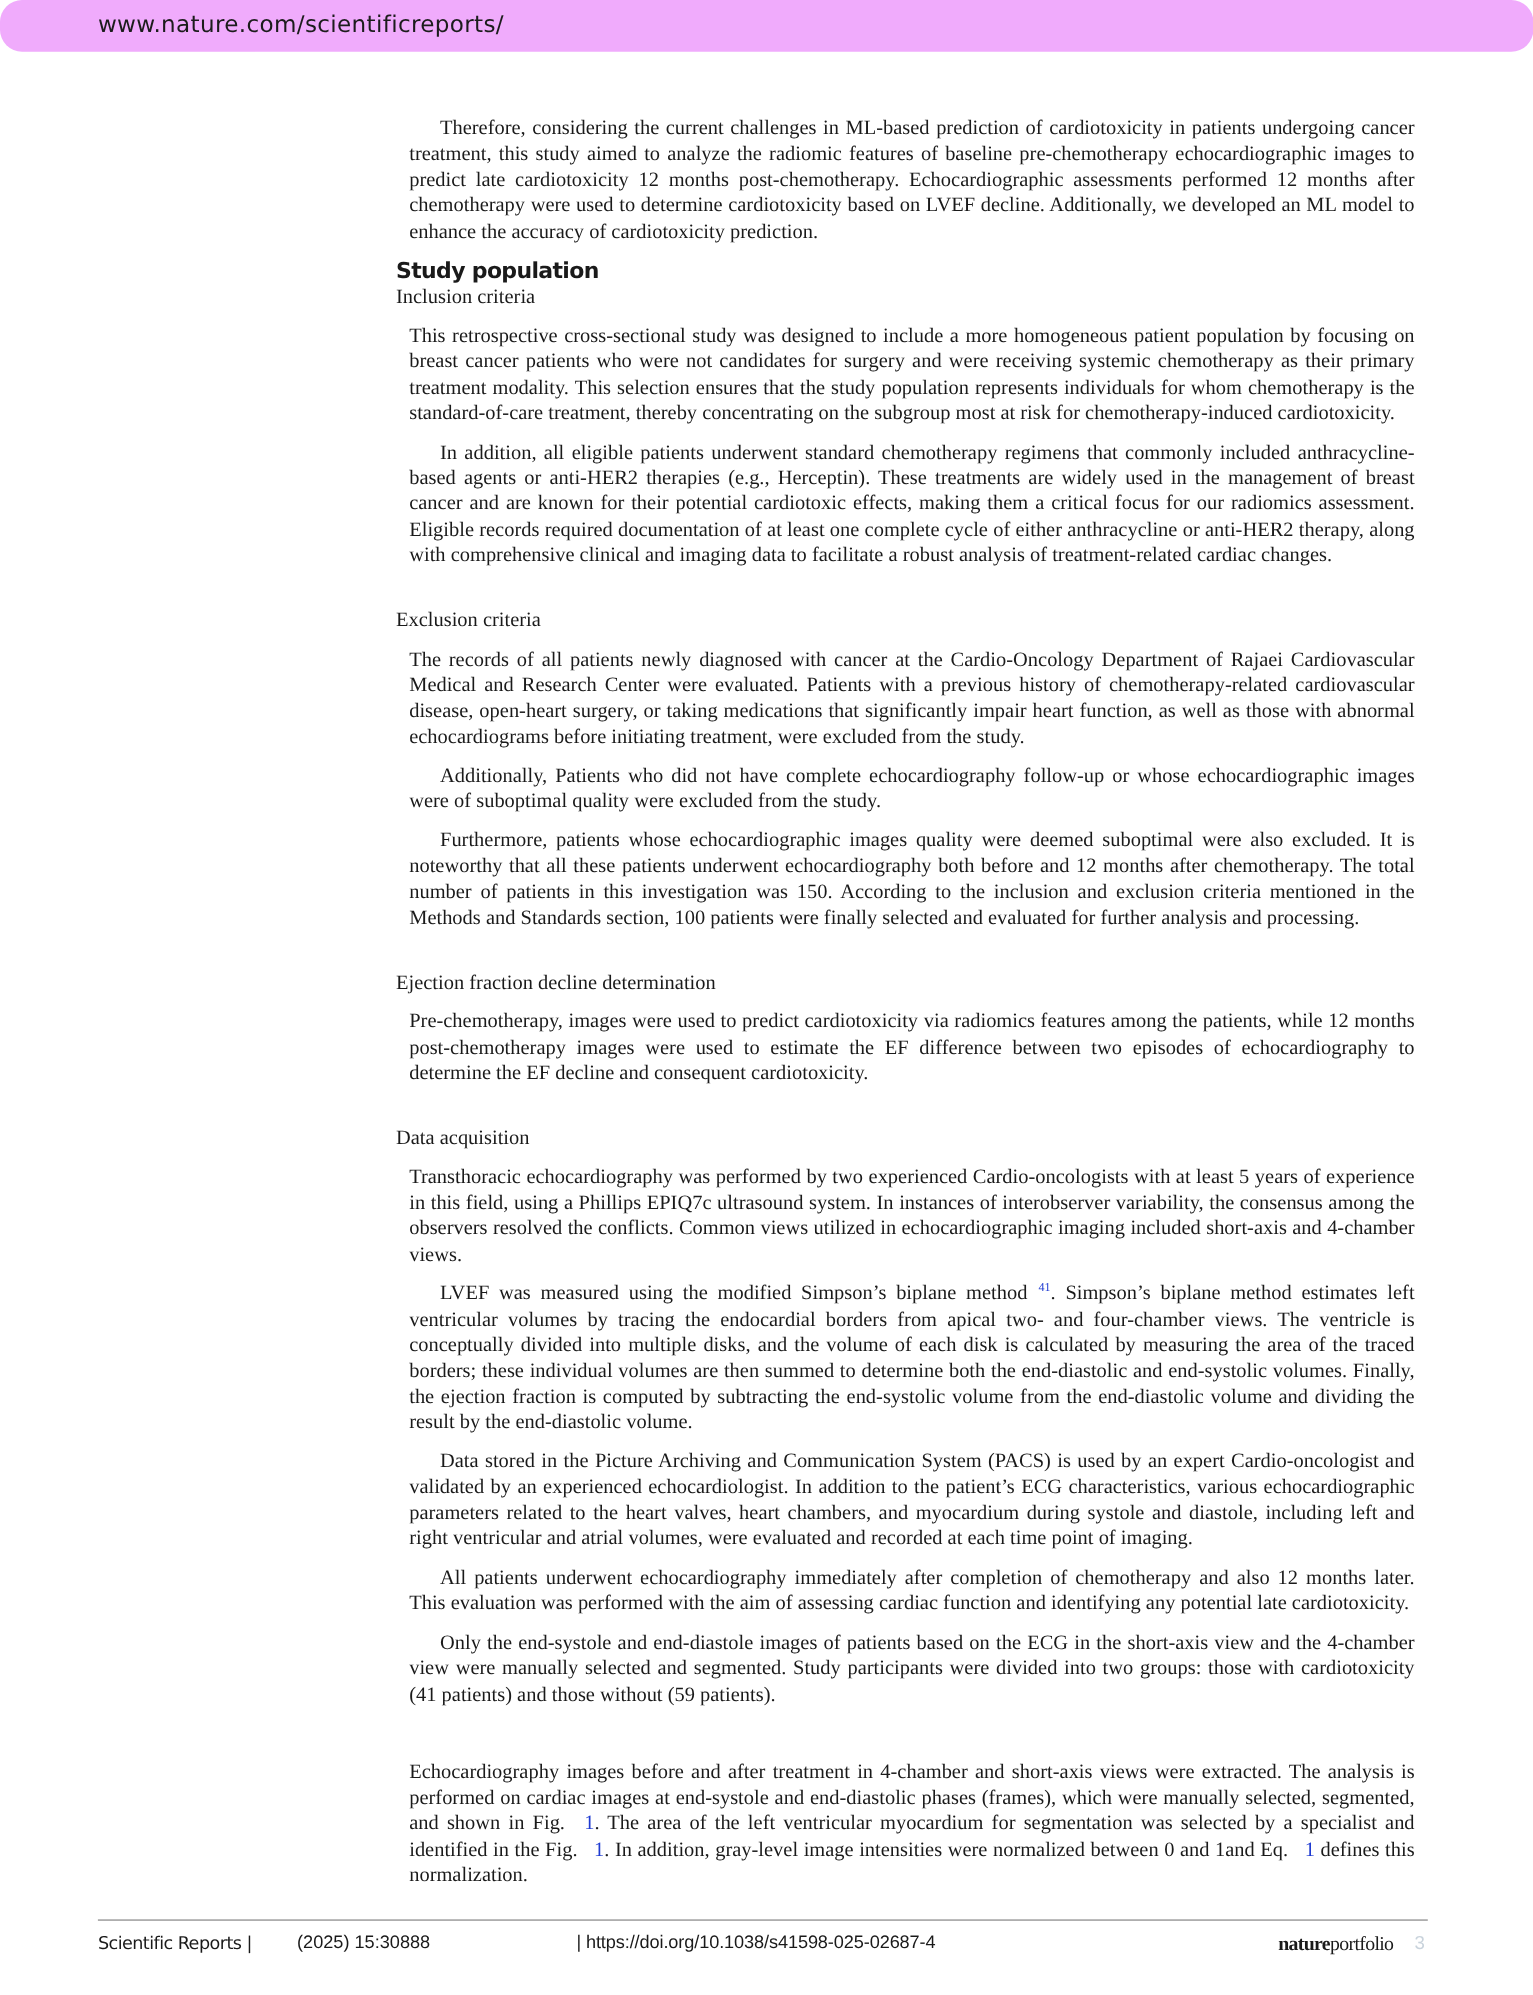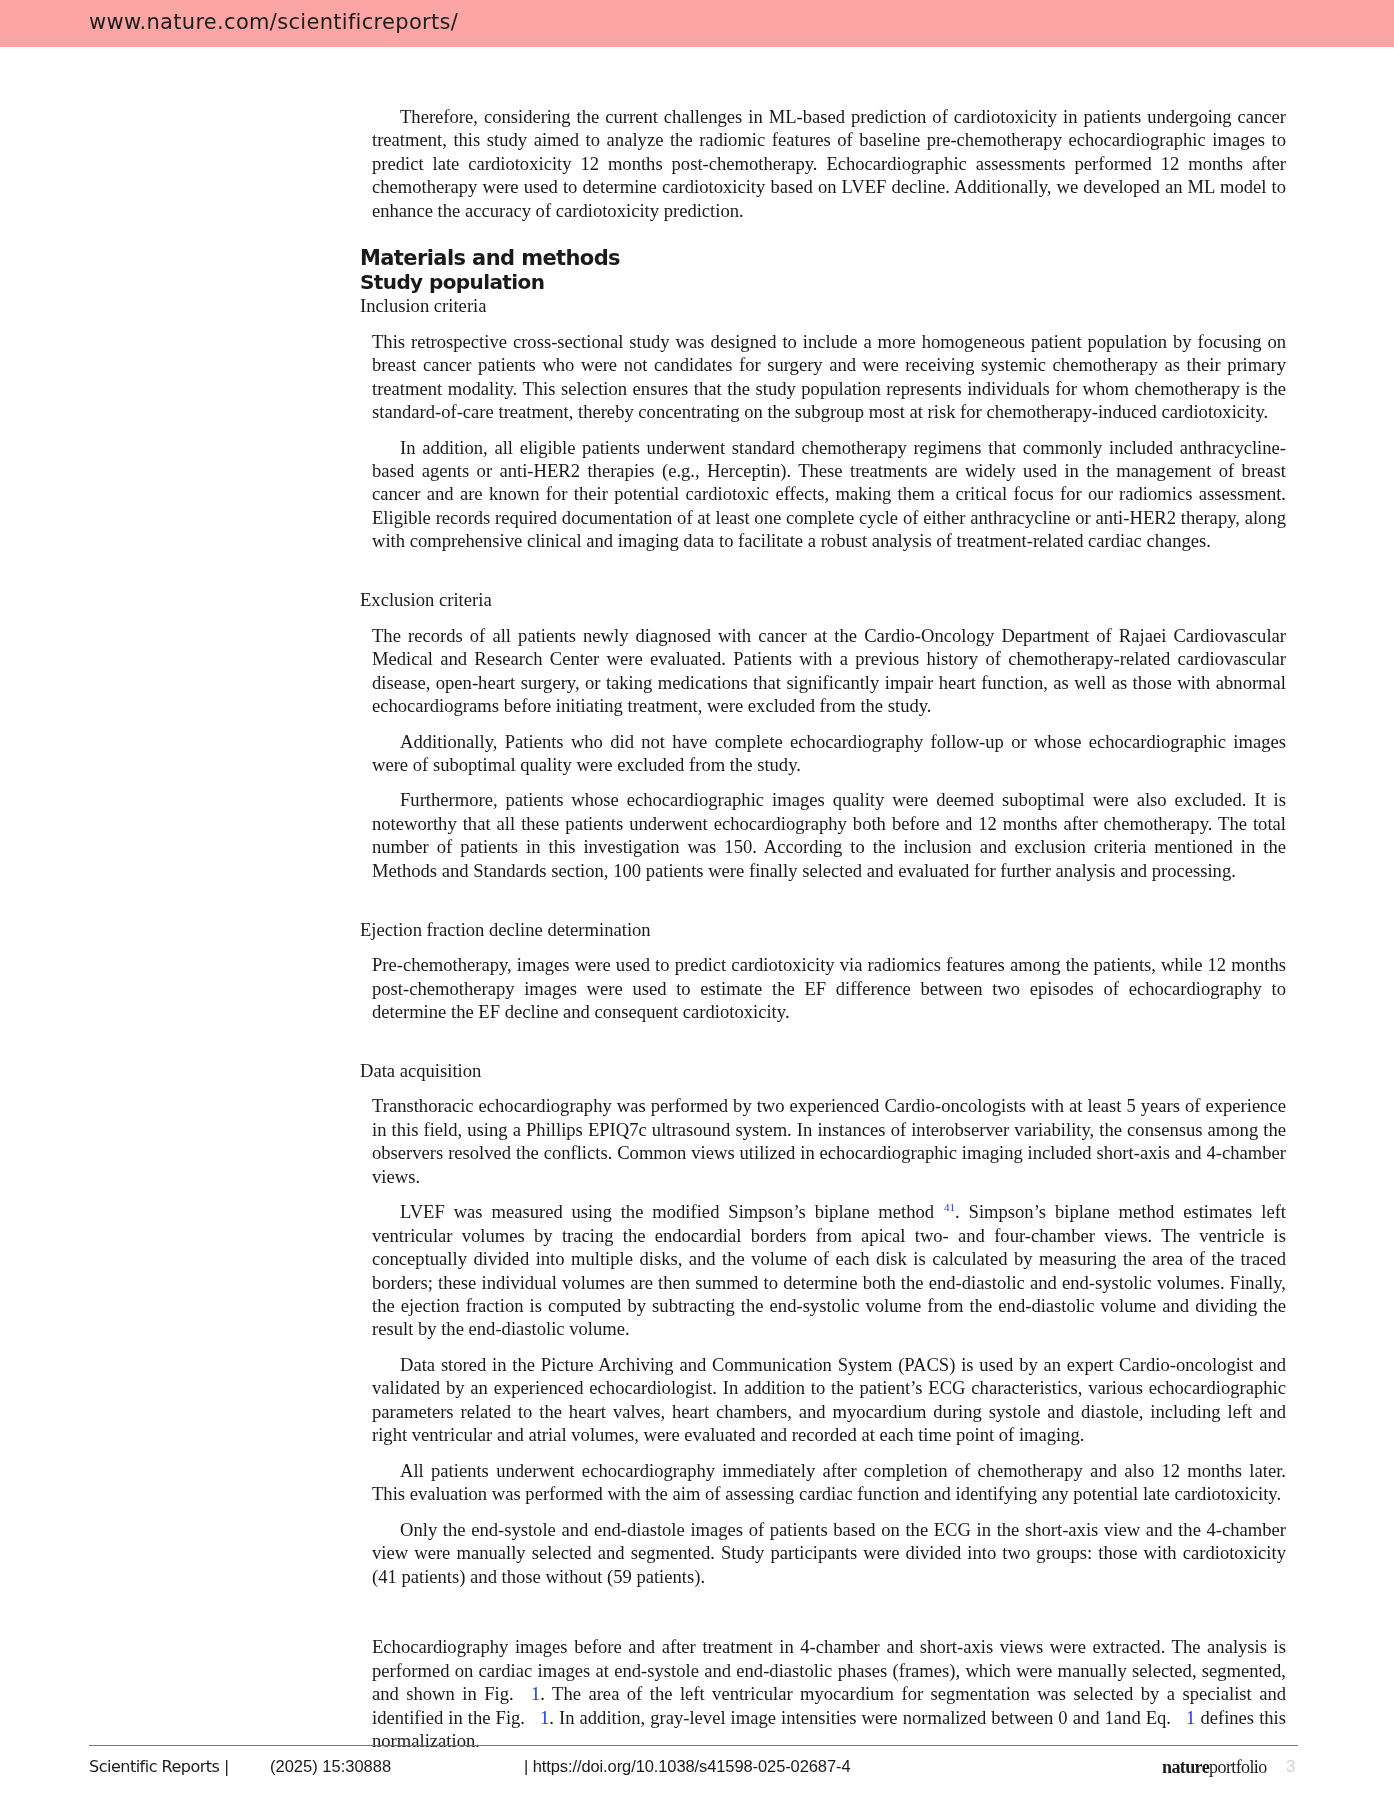--- a/index.html
+++ b/index.html
@@ -7,21 +7,22 @@
       width: 1394px;
       height: 1814px;
       background: #ffffff;
       position: relative;
       overflow: hidden;
       color: #1a1a1a;
     }
     .topbar {
       position: absolute; left: 0; top: 0;
       width: 1394px; height: 47px;
-      background: #fca5a5;
+      background: #f0abfc;
+      border-radius: 20px;
     }
     .topbar .url {
       position: absolute; left: 89px; top: 10px;
       font-family: "DejaVu Sans", sans-serif;
       font-size: 21px; letter-spacing: 0.3px;
       color: #1c1c1c;
     }
     .content {
       position: absolute; left: 360px; top: 93px;
       width: 938px;
@@ -72,21 +73,20 @@
 </head>
 <body>
 
 <div class="topbar">
   <span class="url">www.nature.com/scientificreports/</span>
 </div>
 
 <div class="content">
   <p class="indent">Therefore, considering the current challenges in ML-based prediction of cardiotoxicity in patients undergoing cancer treatment, this study aimed to analyze the radiomic features of baseline pre-chemotherapy echocardiographic images to predict late cardiotoxicity 12 months post-chemotherapy. Echocardiographic assessments performed 12 months after chemotherapy were used to determine cardiotoxicity based on LVEF decline. Additionally, we developed an ML model to enhance the accuracy of cardiotoxicity prediction.</p>
 
-  <div class="h1">Materials and methods</div>
   <div class="h2">Study population</div>
 
   <div class="h3">Inclusion criteria</div>
   <p>This retrospective cross-sectional study was designed to include a more homogeneous patient population by focusing on breast cancer patients who were not candidates for surgery and were receiving systemic chemotherapy as their primary treatment modality. This selection ensures that the study population represents individuals for whom chemotherapy is the standard-of-care treatment, thereby concentrating on the subgroup most at risk for chemotherapy-induced cardiotoxicity.</p>
   <p class="indent">In addition, all eligible patients underwent standard chemotherapy regimens that commonly included anthracycline-based agents or anti-HER2 therapies (e.g., Herceptin). These treatments are widely used in the management of breast cancer and are known for their potential cardiotoxic effects, making them a critical focus for our radiomics assessment. Eligible records required documentation of at least one complete cycle of either anthracycline or anti-HER2 therapy, along with comprehensive clinical and imaging data to facilitate a robust analysis of treatment-related cardiac changes.</p>
 
   <div class="gap"></div>
   <div class="h3">Exclusion criteria</div>
   <p>The records of all patients newly diagnosed with cancer at the Cardio-Oncology Department of Rajaei Cardiovascular Medical and Research Center were evaluated. Patients with a previous history of chemotherapy-related cardiovascular disease, open-heart surgery, or taking medications that significantly impair heart function, as well as those with abnormal echocardiograms before initiating treatment, were excluded from the study.</p>
   <p class="indent">Additionally, Patients who did not have complete echocardiography follow-up or whose echocardiographic images were of suboptimal quality were excluded from the study.</p>

